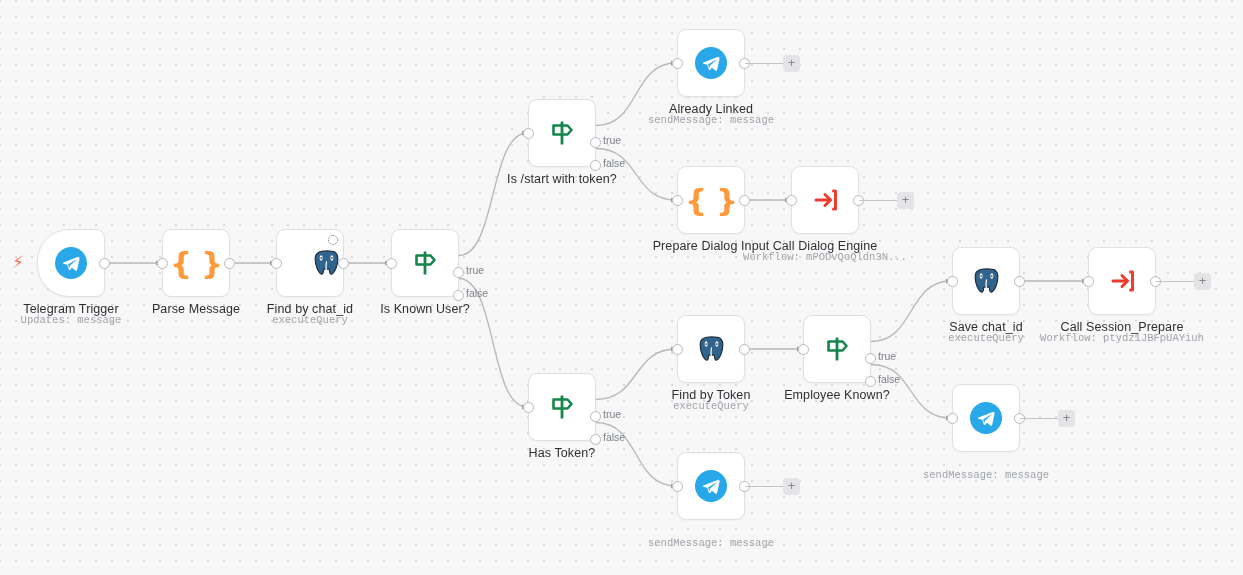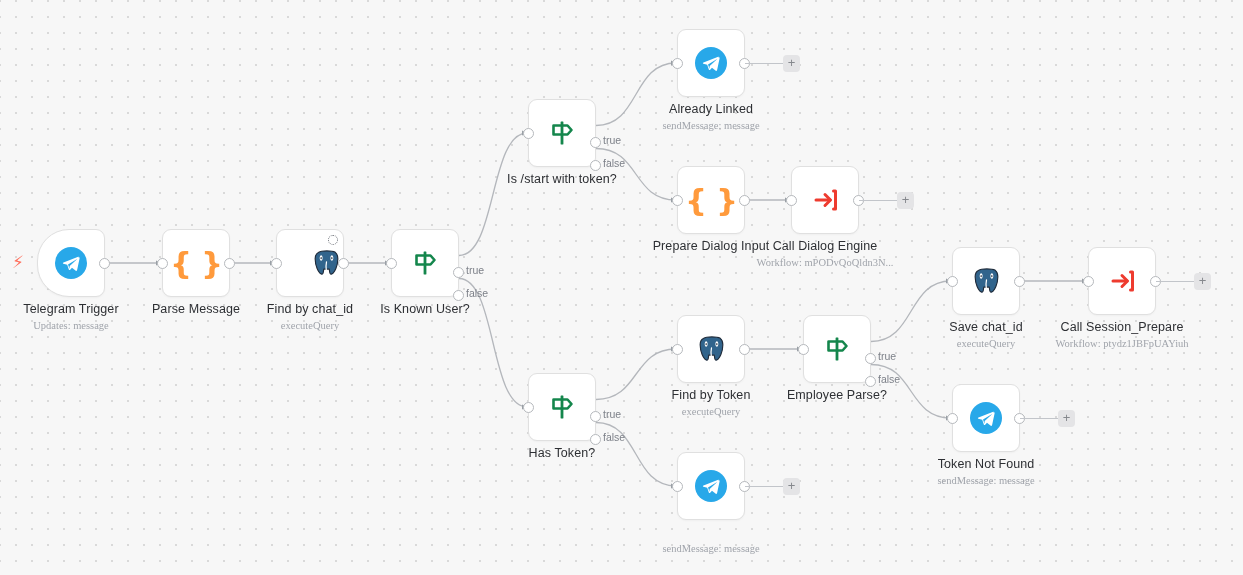--- a/index.html
+++ b/index.html
@@ -67,24 +67,24 @@
     letter-spacing: 0.1px;
     white-space: nowrap;
     overflow: visible;
   }
   .node-sublabel {
     position: absolute;
     width: 230px;
     text-align: center;
     left: 50%;
     transform: translateX(-50%);
-    top: 90px;
+    top: 84px;
     font-size: 10.5px;
     color: #a0a4ab;
-    font-family: Liberation Serif, serif;
+    font-family: Liberation Mono, monospace;
     white-space: nowrap;
   }
   .port {
     position: absolute;
     width: 11px;
     height: 11px;
     border-radius: 50%;
     background: #ffffff;
     border: 1.4px solid #b6b9bd;
     box-sizing: border-box;
@@ -327,21 +327,21 @@
             <path d="M8.5 9.5 H22.5 L26.5 14 L22.5 18.5 H8.5 Z" fill="none" stroke="#14864c" stroke-width="2.6" stroke-linejoin="round"></path>
           </svg>
         </div>
         <div class="port in"></div>
         <div class="port out-true">
           <span class="port-text">true</span>
         </div>
         <div class="port out-false">
           <span class="port-text">false</span>
         </div>
-        <div class="node-label">Employee Parse?</div>
+        <div class="node-label">Employee Known?</div>
       </div>
       <div class="node" style="left: 952px; top: 247px;">
         <div class="node-icon">
           <svg width="33" height="33" viewBox="0 0 32 32">
             <g fill="#31648c" stroke="#1f2b3a" stroke-width="1.1" stroke-linejoin="round">
               <path d="M24.5 5.2c-2.1-1.2-5-1.4-8.2-1.4-3.3 0-6.2.3-8.2 1.5C6 6.4 5 8.5 5 11.4c0 3.2.8 6.8 1.9 9.5.7 1.7 1.6 3.2 2.5 4.2.7.8 1.6 1.4 2.4 1.2.7-.2 1-1 1.1-1.8l.4-3.1h5.4l.4 3.1c.1.8.4 1.6 1.1 1.8.8.2 1.7-.4 2.4-1.2.9-1 1.8-2.5 2.5-4.2 1.1-2.7 1.9-6.3 1.9-9.5 0-2.9-1-5-2.5-6.2z"></path>
             </g>
             <path d="M12.2 10.6c0 1.5-.6 2.7-1.4 2.7s-1.4-1.2-1.4-2.7.6-2.7 1.4-2.7 1.4 1.2 1.4 2.7z" fill="#ffffff"></path>
             <path d="M22.6 10.6c0 1.5-.6 2.7-1.4 2.7s-1.4-1.2-1.4-2.7.6-2.7 1.4-2.7 1.4 1.2 1.4 2.7z" fill="#ffffff"></path>
             <ellipse cx="10.8" cy="10.8" rx=".6" ry="1" fill="#1f2b3a"></ellipse>
@@ -372,21 +372,20 @@
       <div class="node" style="left: 952px; top: 384px;">
         <div class="node-icon">
           <span class="tg">
             <svg width="19" height="19" viewBox="0 0 24 24">
               <path fill="#ffffff" d="M21.3 3.2 1.9 10.7c-1 .4-1 1.2-.1 1.5l4.8 1.5 1.9 5.7c.2.6.1.9.8.9.5 0 .7-.2 1-.5l2.3-2.3 4.8 3.6c.9.5 1.5.2 1.7-.8l3.1-14.7c.3-1.3-.5-1.8-1.9-1.4zM7.6 13.4l10.4-6.6c.5-.3 1-.1.6.2l-8.9 8-.3 3.7-1.8-5.3z"></path>
             </svg>
           </span>
         </div>
         <div class="port in"></div>
         <div class="port out"></div>
-        <div class="node-label">Token Not Found</div>
         <div class="node-sublabel">sendMessage: message</div>
       </div>
       <div style="position: absolute; height: 1px; background: rgb(194, 197, 202); left: 1020px; top: 418px; width: 40px;"></div>
       <div class="plus-btn" style="left: 1058px; top: 410px;">+</div>
       <div class="node" style="left: 677px; top: 452px;">
         <div class="node-icon">
           <span class="tg">
             <svg width="19" height="19" viewBox="0 0 24 24">
               <path fill="#ffffff" d="M21.3 3.2 1.9 10.7c-1 .4-1 1.2-.1 1.5l4.8 1.5 1.9 5.7c.2.6.1.9.8.9.5 0 .7-.2 1-.5l2.3-2.3 4.8 3.6c.9.5 1.5.2 1.7-.8l3.1-14.7c.3-1.3-.5-1.8-1.9-1.4zM7.6 13.4l10.4-6.6c.5-.3 1-.1.6.2l-8.9 8-.3 3.7-1.8-5.3z"></path>
             </svg>

